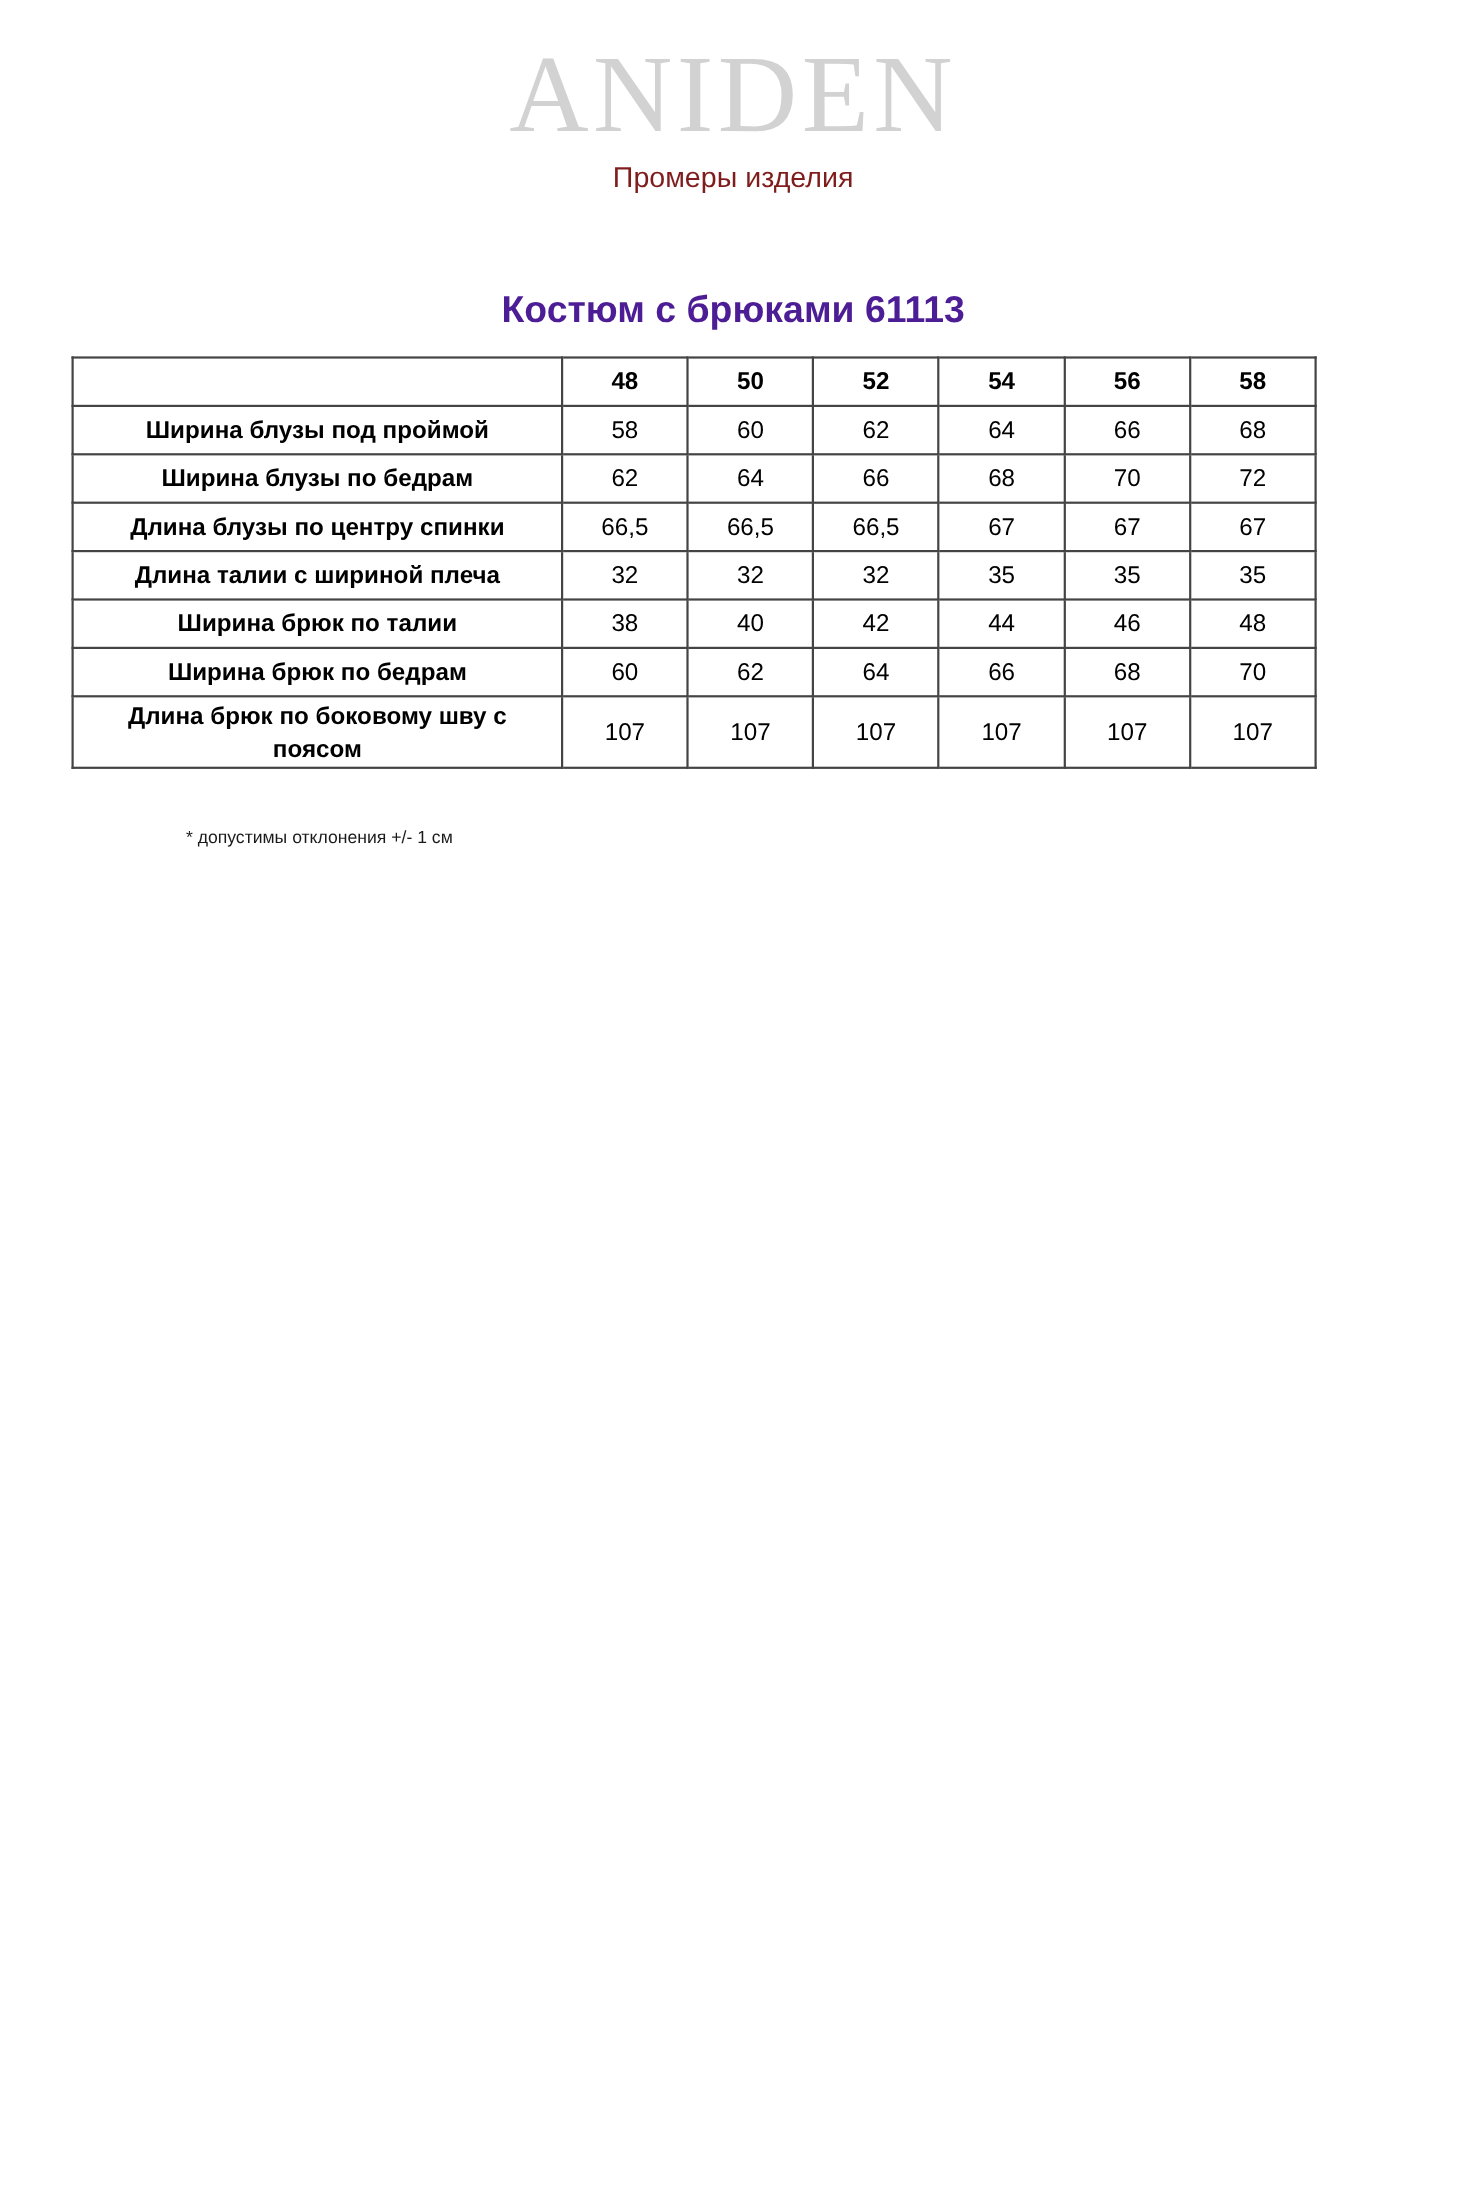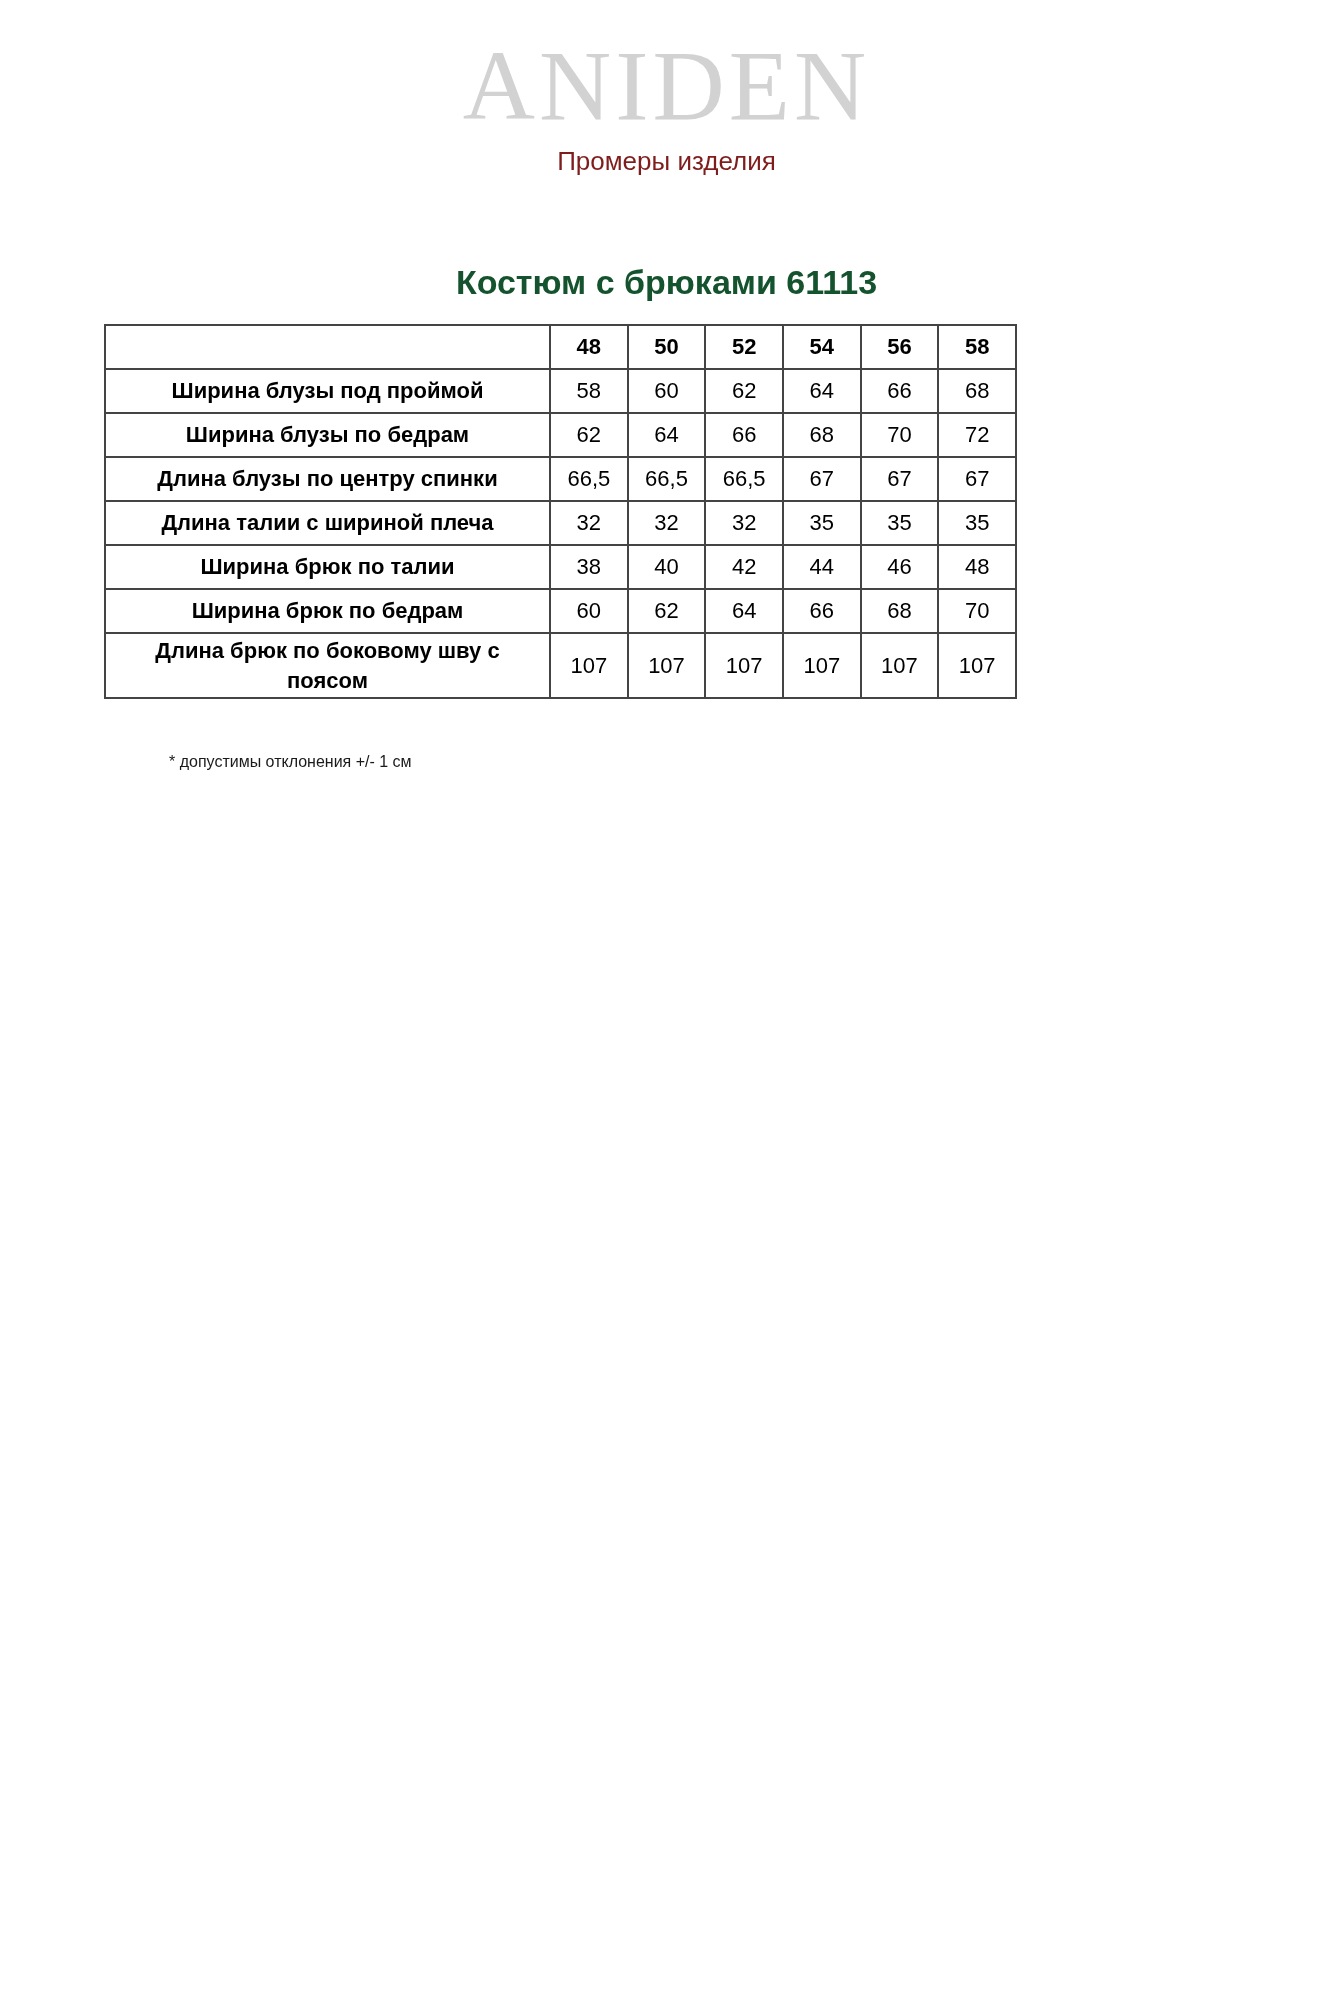--- a/index.html
+++ b/index.html
@@ -32,27 +32,27 @@
     font-size: 26px;
     line-height: 1.15;
     color: #7f1d1d;
   }
   .title {
     margin: 86px 0 0 0;
     text-align: center;
     font-size: 34px;
     line-height: 1.15;
     font-weight: bold;
-    color: #14532d;
+    color: #4c1d95;
   }
   table.size-table {
     border-collapse: collapse;
     table-layout: fixed;
-    width: 913px;
-    margin: 22px 0 0 104px;
+    width: 1132px;
+    margin: 22px 0 0 65px;
   }
   table.size-table col.label-col { width: 445px; }
   table.size-table th,
   table.size-table td {
     border: 2px solid #444444;
     text-align: center;
     vertical-align: middle;
     font-size: 22px;
     line-height: 1.35;
     padding: 2px 8px;

